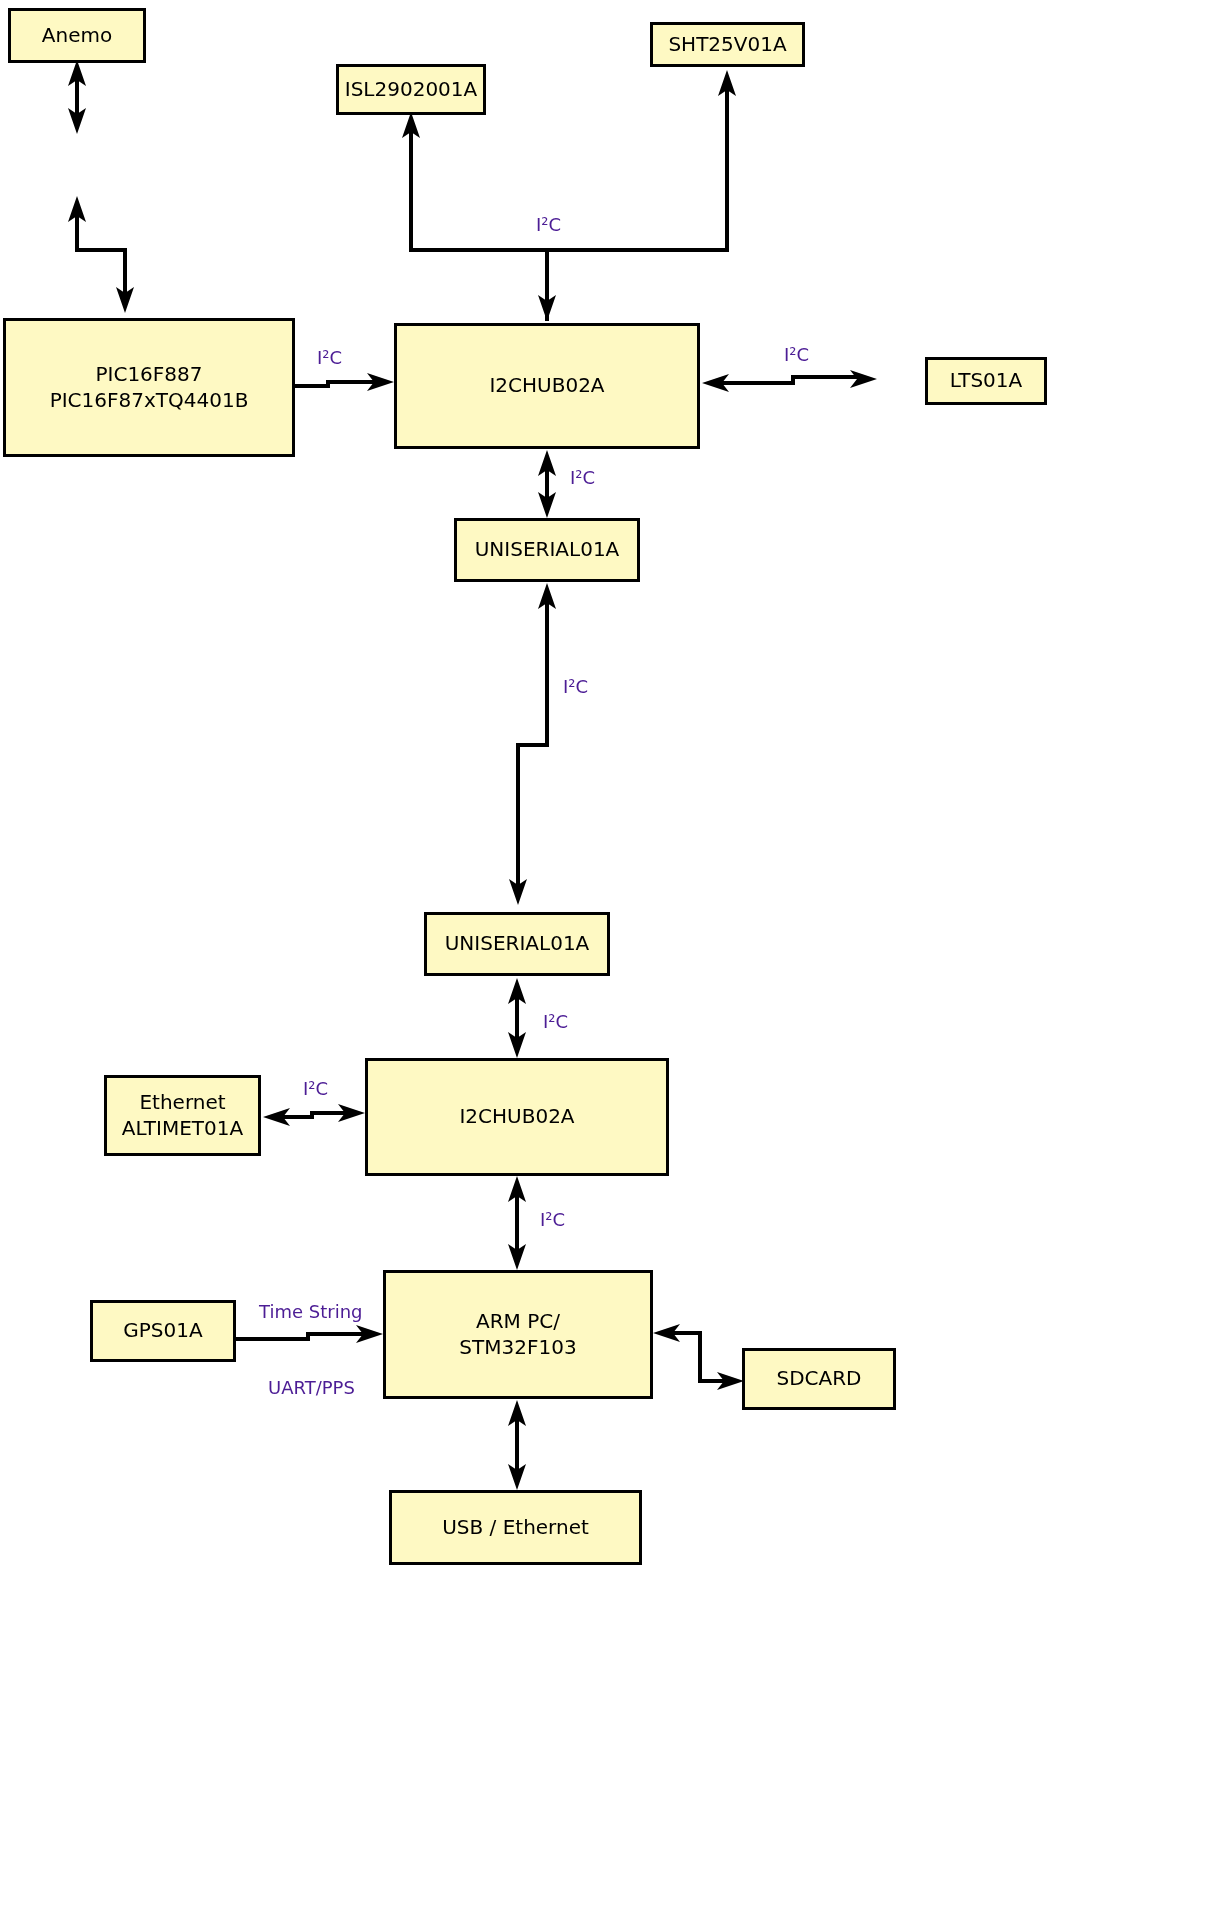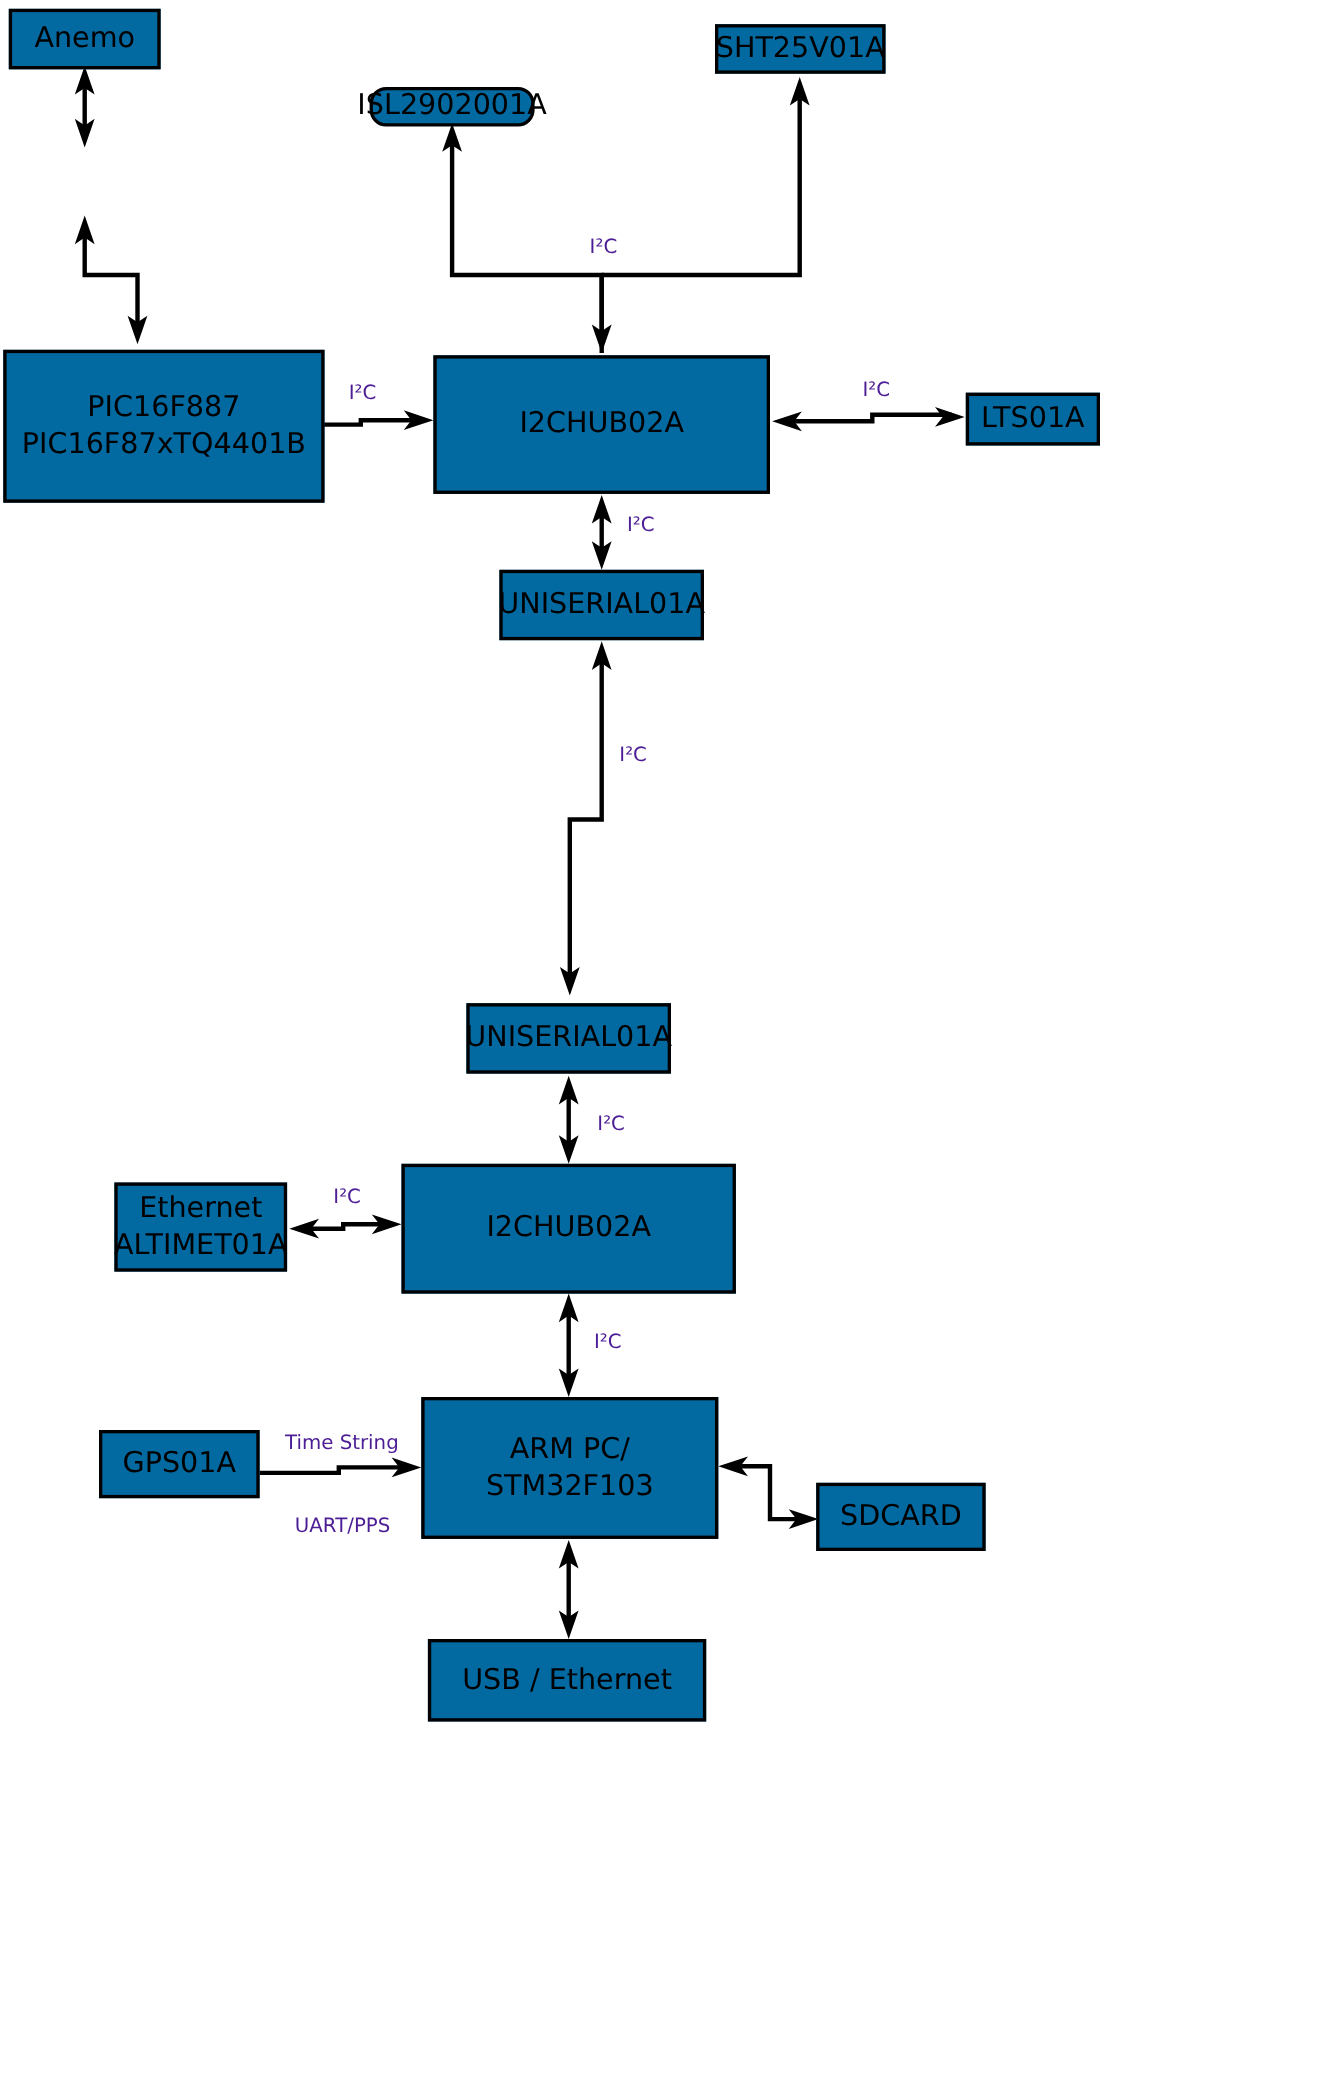--- a/index.html
+++ b/index.html
@@ -19,27 +19,27 @@
     position: absolute;
     left: 0;
     top: 0;
     width: 1214px;
     height: 1908px;
   }
   .node {
     position: absolute;
     box-sizing: border-box;
     border: 3px solid #000000;
-    background: #0369a1;
+    background: #fef9c3;
     display: flex;
     align-items: center;
     justify-content: center;
     text-align: center;
     color: #000000;
-    font-size: 26px;
+    font-size: 20px;
     line-height: 1.28;
     white-space: pre-line;
     z-index: 3;
   }
   .edge-label {
     position: absolute;
     color: #4c1d95;
     font-size: 18px;
     background: #ffffff;
     padding: 0 3px;
@@ -147,30 +147,30 @@
       <line class="wire-line" x1="517" y1="1412" x2="517" y2="1478"></line>
       <polygon class="arrow-head" points="517,1400 508,1426 517,1420 526,1426"></polygon>
       <polygon class="arrow-head" points="517,1490 508,1464 517,1470 526,1464"></polygon>
     </g>
 
   </svg>
 
   <div class="node" style="left:8px; top:8px; width:138px; height:55px;">Anemo</div>
 
 
-  <div class="node" style="left:336px; top:79px; width:150px; height:36px;border-radius:15px;">ISL2902001A</div>
+  <div class="node" style="left:336px; top:64px; width:150px; height:51px;">ISL2902001A</div>
 
   <div class="node" style="left:650px; top:22px; width:155px; height:45px;">SHT25V01A</div>
 
   <div class="node" style="left:3px; top:318px; width:292px; height:139px;">PIC16F887
 PIC16F87xTQ4401B</div>
 
   <div class="node" style="left:394px; top:323px; width:306px; height:126px;">I2CHUB02A</div>
 
-  <div class="node" style="left:878px; top:357px; width:122px; height:48px;">LTS01A</div>
+  <div class="node" style="left:925px; top:357px; width:122px; height:48px;">LTS01A</div>
 
   <div class="node" style="left:454px; top:518px; width:186px; height:64px;">UNISERIAL01A</div>
 
   <div class="node" style="left:424px; top:912px; width:186px; height:64px;">UNISERIAL01A</div>
 
   <div class="node" style="left:365px; top:1058px; width:304px; height:118px;">I2CHUB02A</div>
 
   <div class="node" style="left:104px; top:1075px; width:157px; height:81px;">Ethernet
 ALTIMET01A</div>
 

